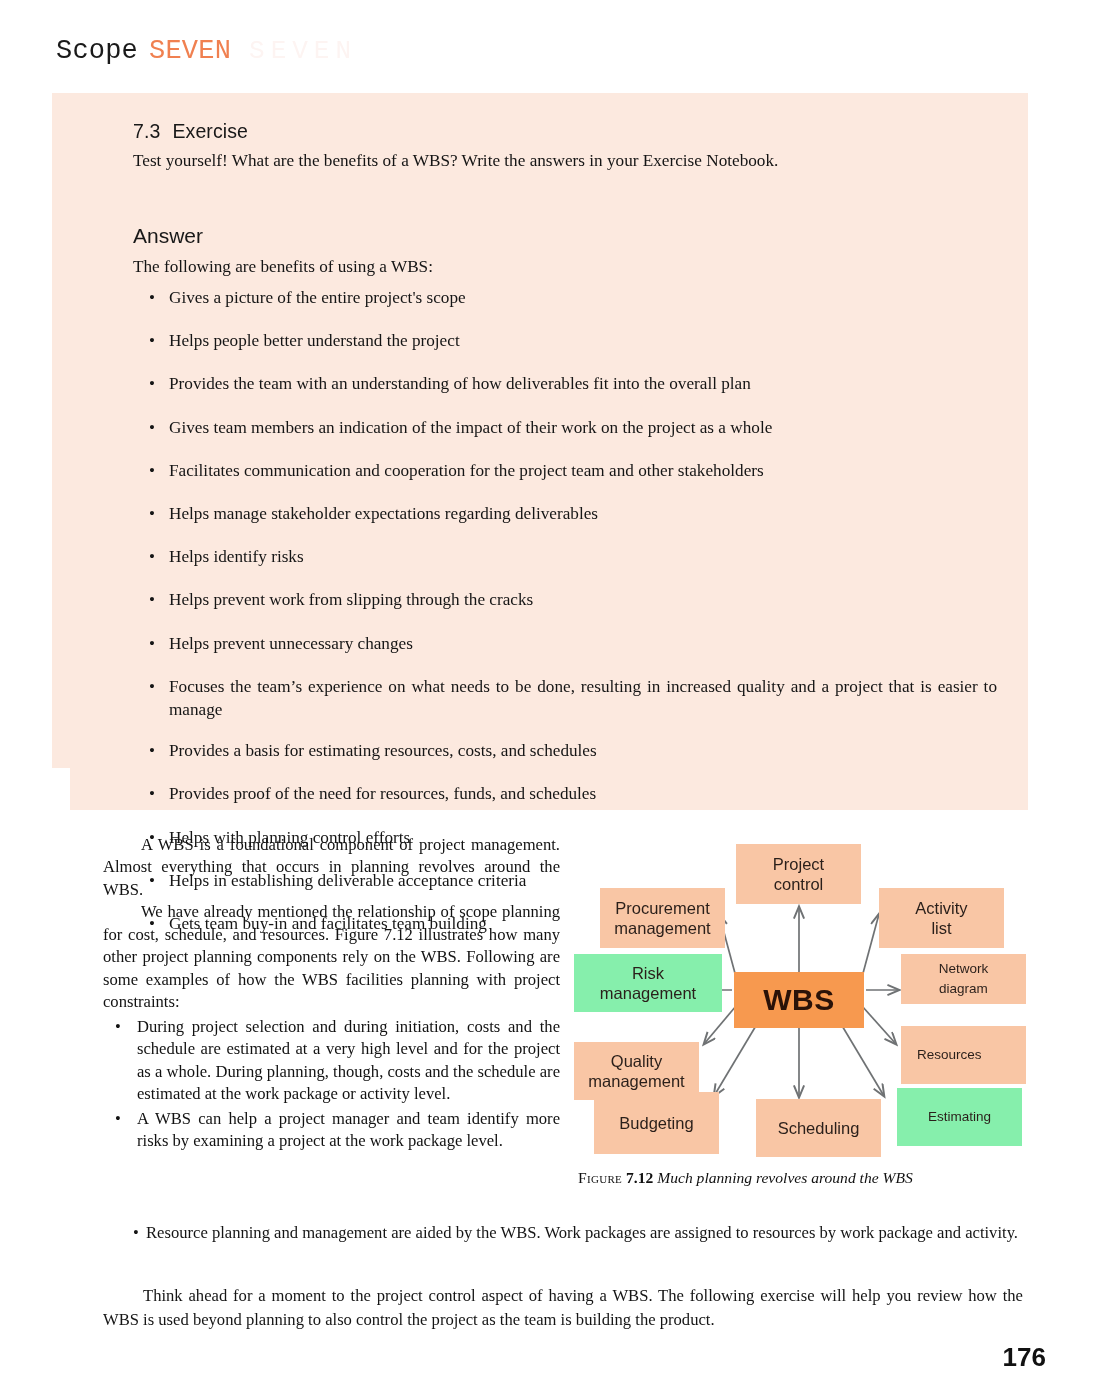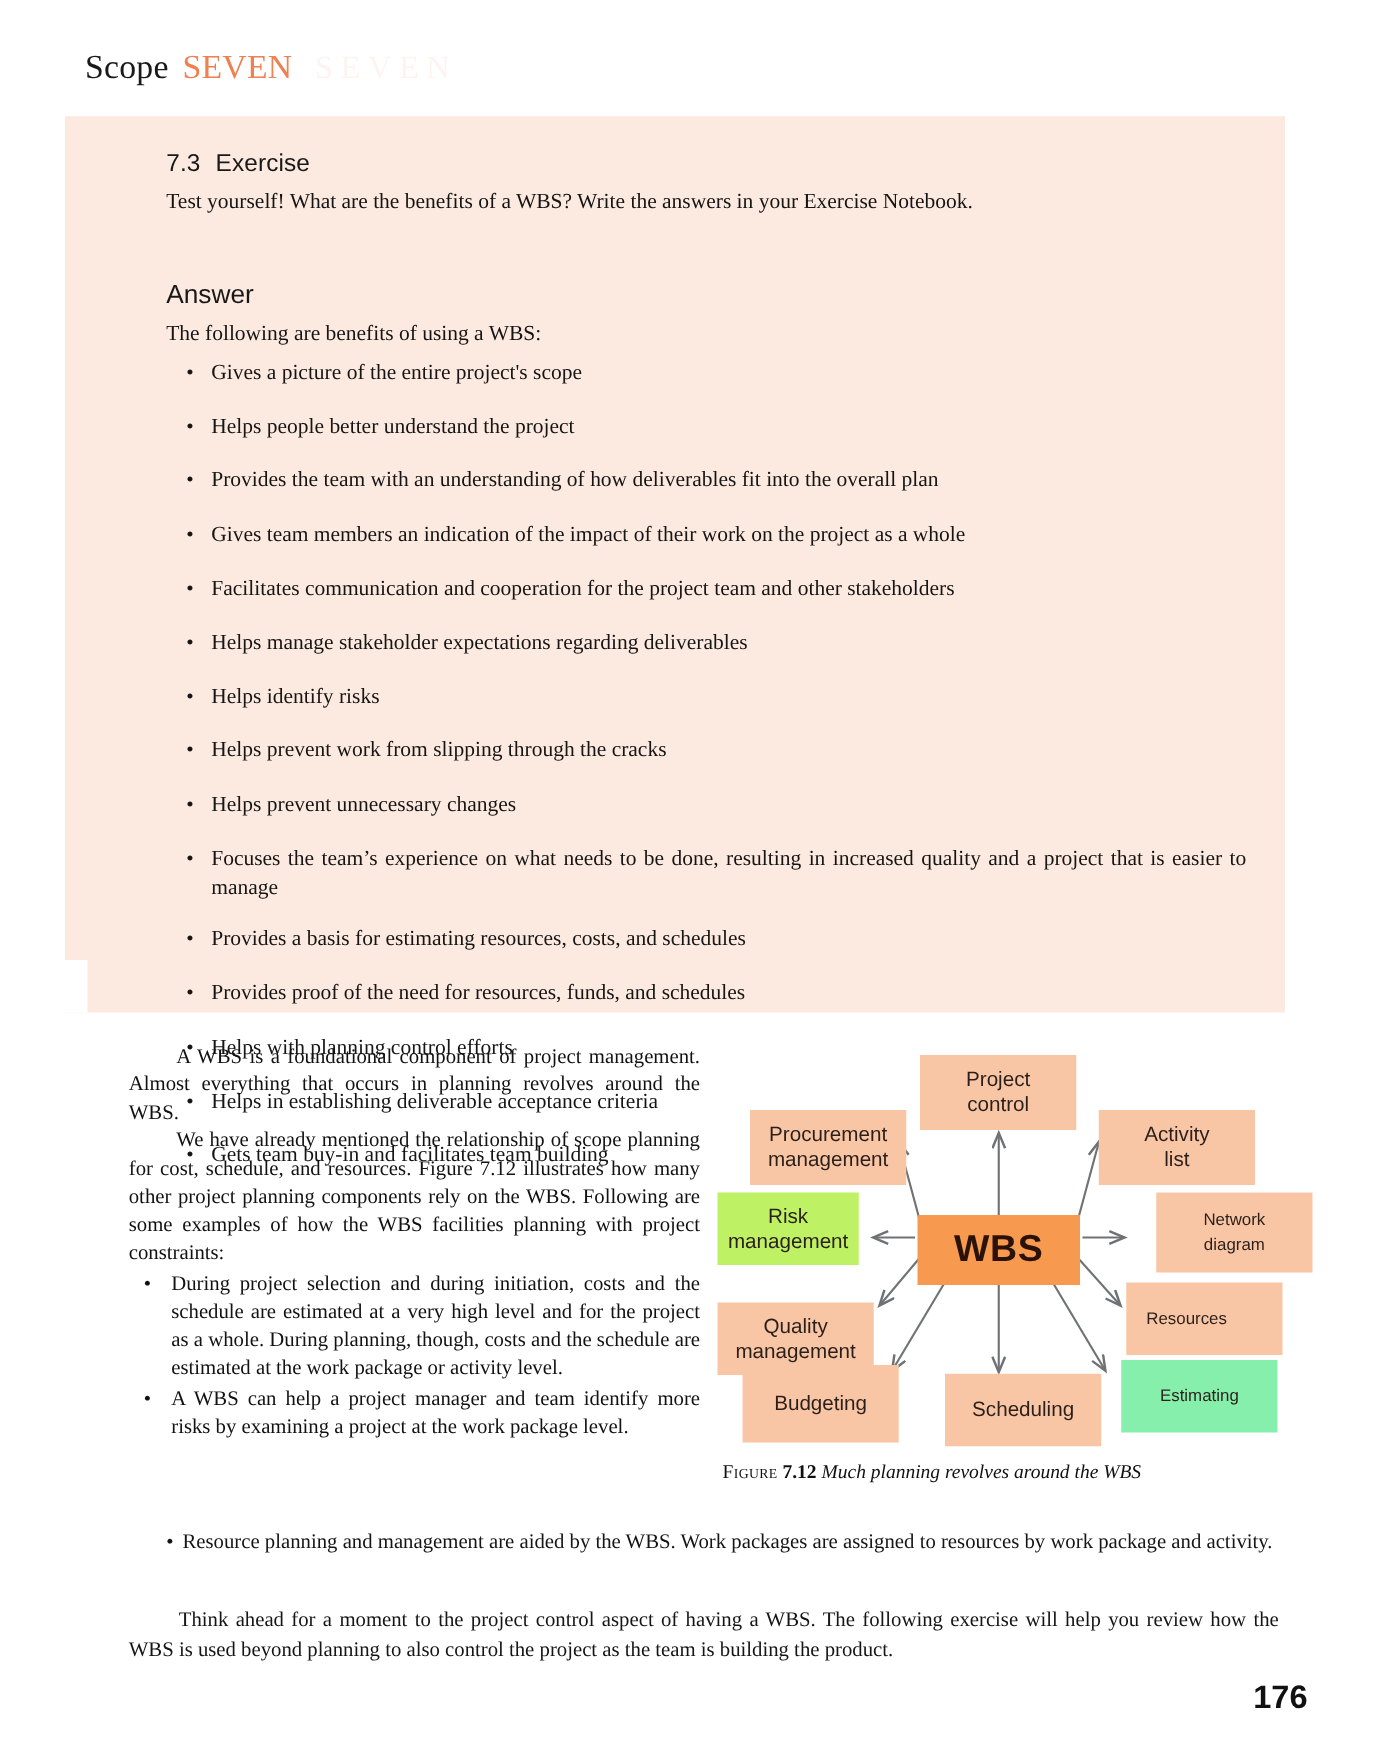--- a/index.html
+++ b/index.html
@@ -13,26 +13,26 @@
     height: 1399px;
     position: relative;
     font-family: "Liberation Serif", serif;
     color: #151515;
     overflow: hidden;
   }
 
   
   #running-header {
     position: absolute;
-    left: 68px;
+    left: 56px;
     top: 33px;
     height: 36px;
     display: flex;
-    align-items: flex-end;
-    font-family: Liberation Serif, serif;
+    align-items: center;
+    font-family: Liberation Mono, monospace;
     font-size: 27px;
     letter-spacing: 0.2px;
     white-space: nowrap;
   }
   #running-header .hdr-scope { color: #1a1a1a; }
   #running-header .hdr-seven {
     color: #f08050;
     margin-left: 11px;
   }
   #running-header .hdr-ghost {
@@ -334,23 +334,23 @@
     </svg>
 
     <div class="wbs-box center-node" style="left: 160px; top: 138px; width: 130px; height: 56px; background: rgb(247, 153, 79);">WBS</div>
 
     <div class="wbs-box" style="left: 162px; top: 10px; width: 125px; height: 60px; background: rgb(249, 198, 165);">Project<br>control</div>
 
     <div class="wbs-box" style="left: 26px; top: 54px; width: 125px; height: 60px; background: rgb(249, 198, 165);">Procurement<br>management</div>
 
     <div class="wbs-box" style="left: 305px; top: 54px; width: 125px; height: 60px; background: rgb(249, 198, 165);">Activity<br>list</div>
 
-    <div class="wbs-box" style="left: 0px; top: 120px; width: 113px; height: 58px; background: #bef264;">Risk<br>management</div>
-
-    <div class="wbs-box small-label" style="left: 327px; top: 120px; width: 125px; height: 64px; background: rgb(249, 198, 165); margin-left: 24px;">Network<br>diagram</div>
+    <div class="wbs-box" style="left: 0px; top: 120px; width: 148px; height: 58px; background: #86efac;">Risk<br>management</div>
+
+    <div class="wbs-box small-label" style="left: 327px; top: 120px; width: 125px; height: 50px; background: rgb(249, 198, 165);">Network<br>diagram</div>
 
     <div class="wbs-box" style="left: 0px; top: 192px; width: 125px; height: 58px; background: rgb(249, 198, 165); margin-top: 16px;">Quality<br>management</div>
 
     <div class="wbs-box small-label pad-left" style="left: 327px; top: 192px; width: 125px; height: 58px; background: rgb(249, 198, 165);">Resources</div>
 
     <div class="wbs-box" style="left: 20px; top: 258px; width: 125px; height: 62px; background: rgb(249, 198, 165);">Budgeting</div>
 
     <div class="wbs-box" style="left: 162px; top: 265px; width: 125px; height: 58px; background: rgb(249, 198, 165); margin-left: 20px;">Scheduling</div>
 
     <div class="wbs-box small-label" style="left: 323px; top: 254px; width: 125px; height: 58px; background: #86efac;">Estimating</div>

